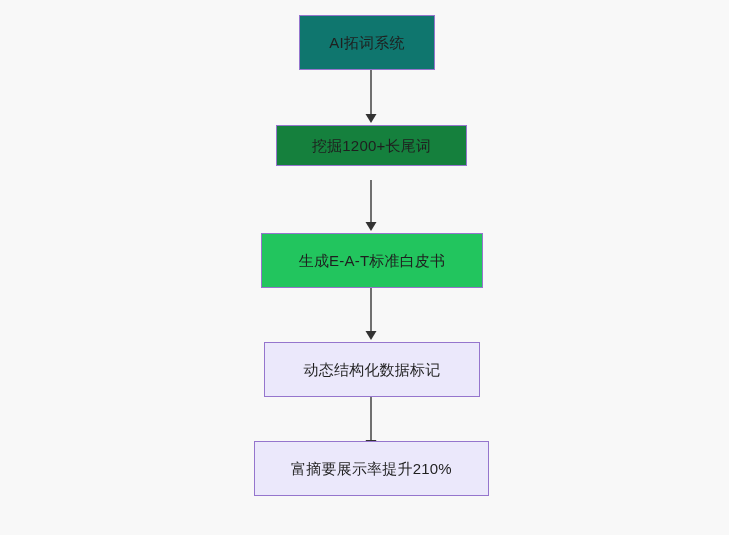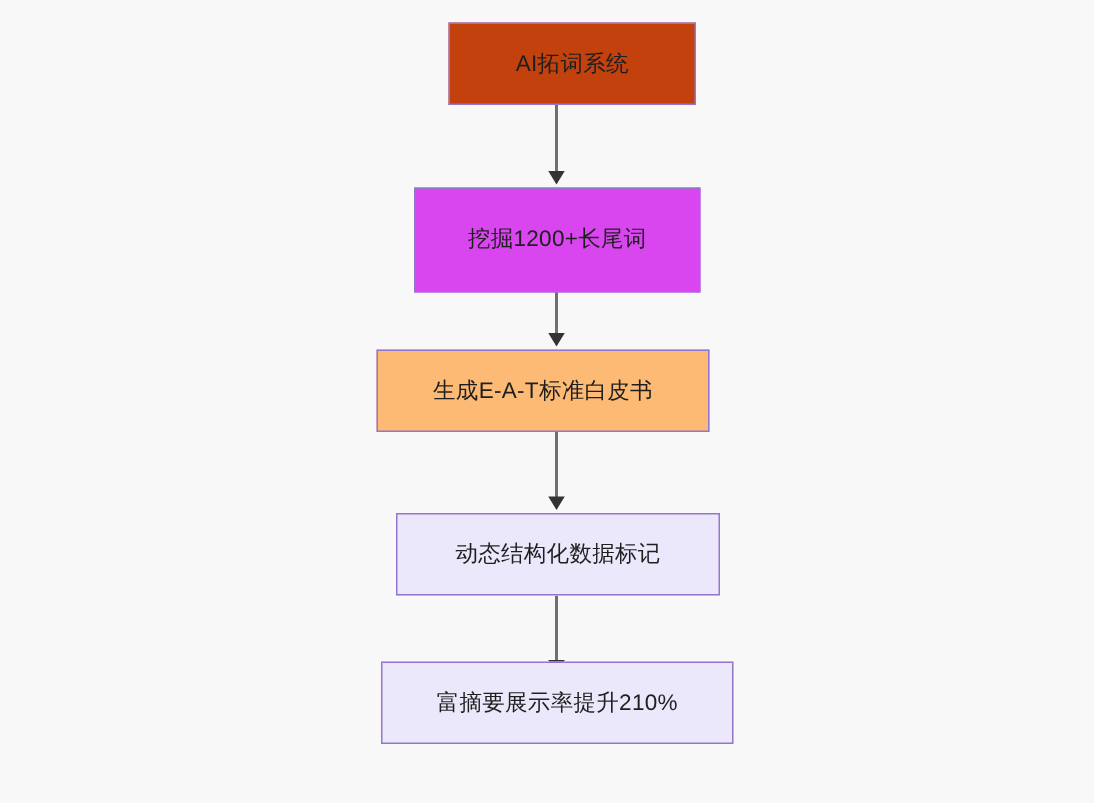--- a/index.html
+++ b/index.html
@@ -75,27 +75,27 @@
         <line class="edge-line" x1="371" y1="288" x2="371" y2="333" stroke="#707070"></line>
         <polygon class="edge-head" points="365.5,331 376.5,331 371,340" fill="#333333"></polygon>
       </g>
       <g>
         <line class="edge-line" x1="371" y1="397" x2="371" y2="442" stroke="#707070"></line>
         <polygon class="edge-head" points="365.5,440 376.5,440 371,449" fill="#333333"></polygon>
       </g>
     </svg>
 
   <div id="nodes-layer">
-      <div class="node" style="left: 299px; top: 15px; width: 165px; height: 55px; background: #c2410c; border-color: rgb(149, 117, 205);">
+      <div class="node" style="left: 299px; top: 15px; width: 136px; height: 55px; background: #0f766e; border-color: rgb(149, 117, 205);">
         <span class="node-label" style="color: rgb(31, 31, 31);">AI拓词系统</span>
       </div>
-      <div class="node" style="left: 276px; top: 125px; width: 191px; height: 70px; background: #d946ef; border-color: rgb(149, 117, 205);">
+      <div class="node" style="left: 276px; top: 125px; width: 191px; height: 41px; background: #15803d; border-color: rgb(149, 117, 205);">
         <span class="node-label" style="color: rgb(31, 31, 31);">挖掘1200+长尾词</span>
       </div>
-      <div class="node" style="left: 251px; top: 233px; width: 222px; height: 55px; background: #fdba74; border-color: rgb(149, 117, 205);">
+      <div class="node" style="left: 261px; top: 233px; width: 222px; height: 55px; background: #22c55e; border-color: rgb(149, 117, 205);">
         <span class="node-label" style="color: rgb(31, 31, 31);">生成E-A-T标准白皮书</span>
       </div>
       <div class="node" style="left: 264px; top: 342px; width: 216px; height: 55px; background: rgb(235, 232, 251); border-color: rgb(149, 117, 205);">
         <span class="node-label" style="color: rgb(31, 31, 31); text-align: center;">动态结构化数据标记</span>
       </div>
       <div class="node" style="left: 254px; top: 441px; width: 235px; height: 55px; background: rgb(235, 232, 251); border-color: rgb(149, 117, 205);">
         <span class="node-label" style="color: rgb(31, 31, 31);">富摘要展示率提升210%</span>
       </div>
     </div>
 

